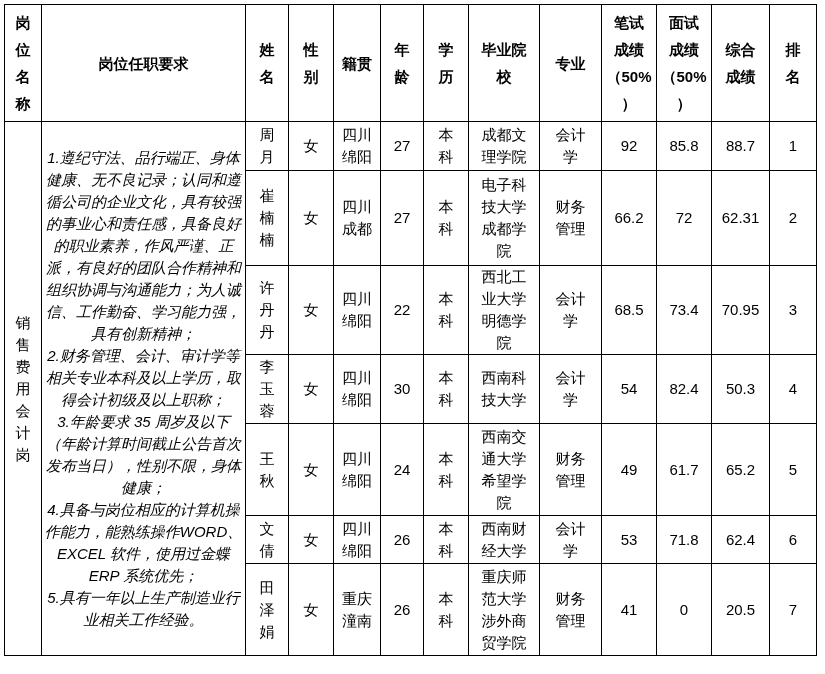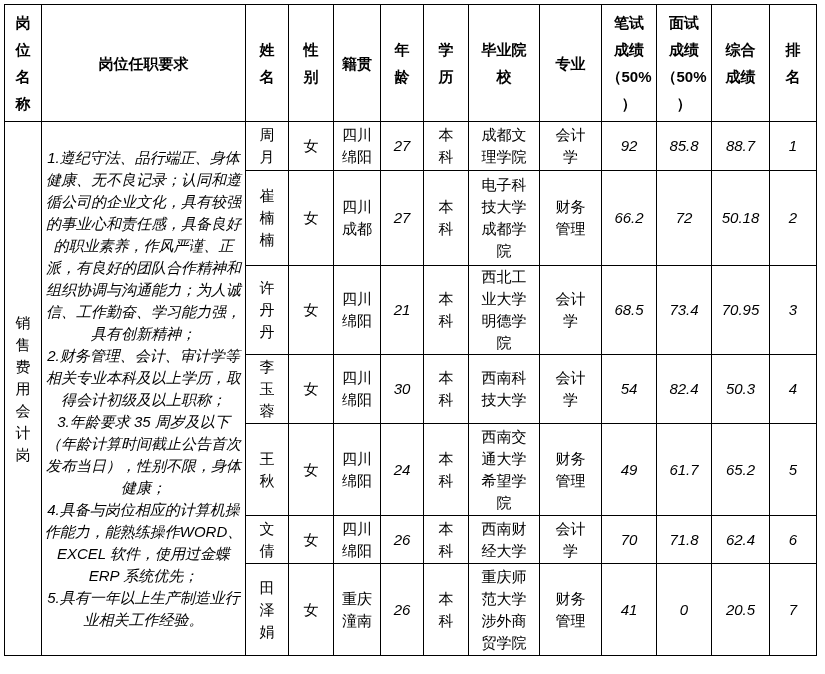--- a/index.html
+++ b/index.html
@@ -47,21 +47,20 @@
   }
   td.requirements-cell {
     text-align: left;
     vertical-align: top;
     line-height: 23px;
     padding: 3px 4px 3px 5px;
     font-style: italic;
   }
   td.num-cell {
     font-size: 15px;
-    font-style: italic;
   }
 </style>
 </head>
 <body>
 
 <div class="page">
   <table class="score-table">
     <colgroup>
       <col style="width:37px">
         <col style="width:204px">
@@ -152,31 +151,31 @@
         <td>本
 科</td>
         <td>电子科
 技大学
 成都学
 院</td>
         <td>财务
 管理</td>
         <td class="num-cell">66.2</td>
         <td class="num-cell">72</td>
-        <td class="num-cell">50.18</td>
+        <td class="num-cell">62.31</td>
         <td class="num-cell">2</td>
       </tr>
       <tr style="height:88px">
         <td>许
 丹
 丹</td>
         <td>女</td>
         <td>四川
 绵阳</td>
-        <td class="num-cell">21</td>
+        <td class="num-cell">22</td>
         <td>本
 科</td>
         <td>西北工
 业大学
 明德学
 院</td>
         <td>会计
 学</td>
         <td class="num-cell">68.5</td>
         <td class="num-cell">73.4</td>
@@ -228,21 +227,21 @@
         <td>女</td>
         <td>四川
 绵阳</td>
         <td class="num-cell">26</td>
         <td>本
 科</td>
         <td>西南财
 经大学</td>
         <td>会计
 学</td>
-        <td class="num-cell">70</td>
+        <td class="num-cell">53</td>
         <td class="num-cell">71.8</td>
         <td class="num-cell">62.4</td>
         <td class="num-cell">6</td>
       </tr>
       <tr style="height:92px">
         <td>田
 泽
 娟</td>
         <td>女</td>
         <td>重庆

